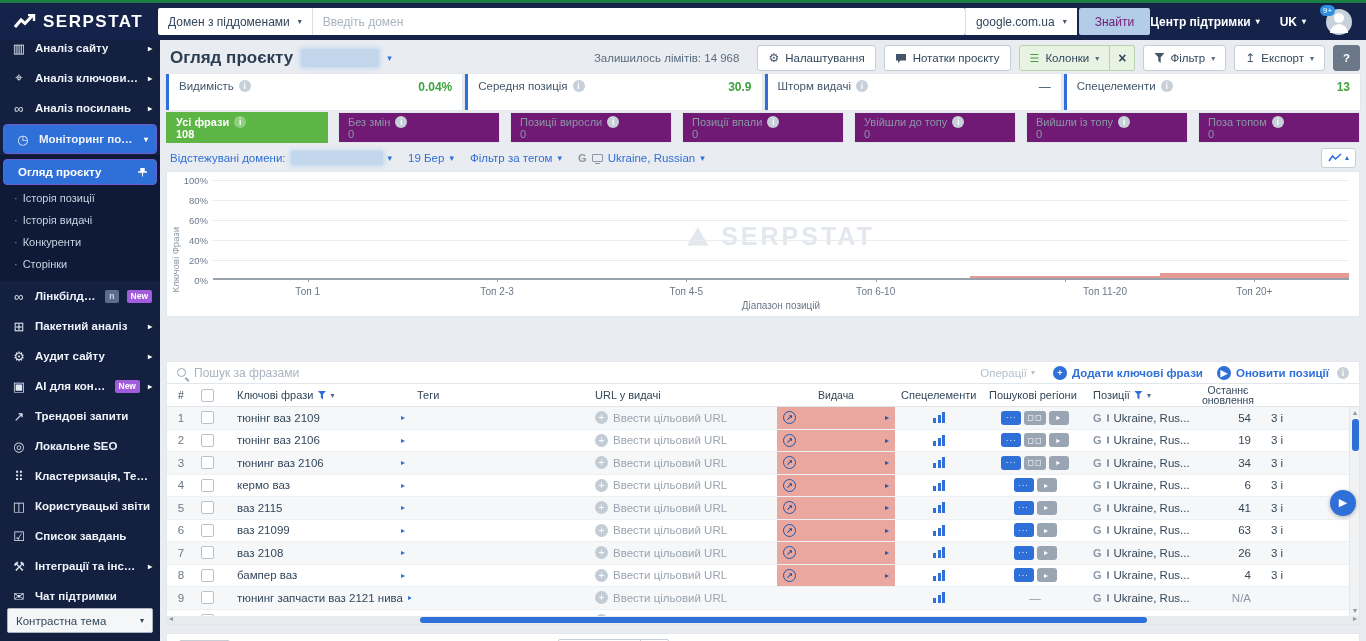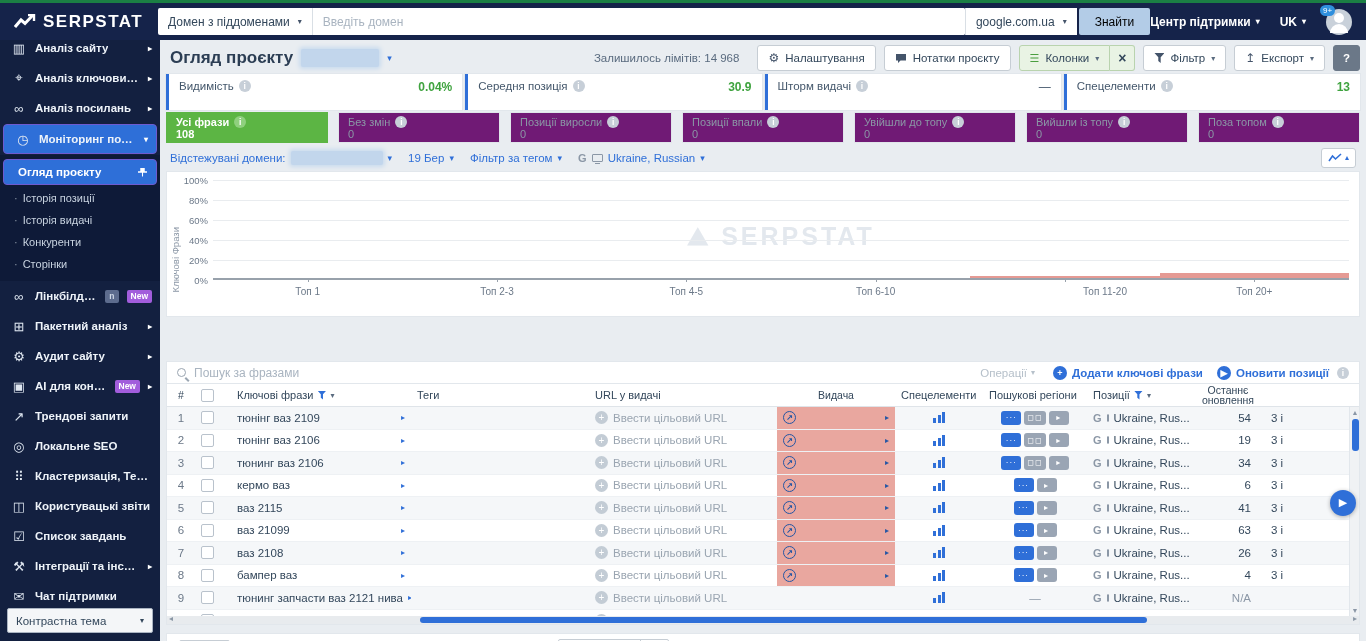--- a/index.html
+++ b/index.html
@@ -8,21 +8,21 @@
 
   
   .green-strip{position:absolute;top:0;left:0;right:0;height:3px;background:#1b7f44;}
   .topbar{position:absolute;top:3px;left:0;right:0;height:37px;background:#15234a;display:flex;align-items:center;}
   .logo{width:160px;display:flex;align-items:center;gap:7px;padding-left:14px;color:#fff;font-weight:bold;font-size:17px;letter-spacing:1.5px;}
   .searchwrap{display:flex;align-items:center;height:27px;margin-left:3px;width:835px;background:#fff;border-radius:2px;overflow:hidden;}
   .scope-select{display:flex;align-items:center;gap:8px;height:100%;padding:0 10px;border-right:1px solid #d9dfe5;font-size:12px;color:#33475b;white-space:nowrap;cursor:pointer;}
   .domain-input{flex:1;height:100%;border:0;outline:none;padding:0 10px;font-size:12px;color:#33475b;font-family:"Liberation Sans",sans-serif;}
   .domain-input::placeholder{color:#a9b4c0;}
   .se-select{display:flex;align-items:center;gap:8px;height:27px;padding:0 10px;background:#fff;border-left:1px solid #d9dfe5;font-size:12px;white-space:nowrap;cursor:pointer;}
-  .find-btn{height:27px;width:74px;background:#b3cce7;color:#000000;border:0;border-radius:2px;margin-left:2px;font-size:12px;font-family:"Liberation Sans",sans-serif;}
+  .find-btn{height:27px;width:74px;background:#b3cce7;color:#701a75;border:0;border-radius:2px;margin-left:2px;font-size:12px;font-family:"Liberation Sans",sans-serif;}
   .top-right{margin-left:auto;display:flex;align-items:center;gap:20px;padding-right:14px;color:#fff;}
   .top-link{display:flex;align-items:center;gap:5px;font-size:12px;font-weight:bold;cursor:pointer;white-space:nowrap;}
   .caret{font-size:8px;line-height:1;}
   .avatar{position:relative;width:26px;height:26px;border-radius:50%;background:#c9d1da;}
   .avatar::before{content:"";position:absolute;top:4px;left:8px;width:10px;height:10px;border-radius:50%;background:#fff;}
   .avatar::after{content:"";position:absolute;bottom:2px;left:4px;width:18px;height:9px;border-radius:9px 9px 0 0;background:#fff;}
   .notif-badge{position:absolute;top:-4px;left:-6px;background:#2f8fdd;color:#fff;font-size:8px;border-radius:7px;padding:1px 3px;z-index:2;}
 
   
   .sidebar{position:absolute;top:40px;left:0;bottom:0;width:160px;background:#132040;overflow:hidden;}
@@ -469,20 +469,21 @@
         <div class="xtickmark" style="left: 91.6667%;"></div>
       </div>
     <div class="xlabels" id="xlabels">
         <span class="xlab" style="left: 8.33333%;">Топ 1</span>
         <span class="xlab" style="left: 25%;">Топ 2-3</span>
         <span class="xlab" style="left: 41.6667%;">Топ 4-5</span>
         <span class="xlab" style="left: 58.3333%;">Топ 6-10</span>
         <span class="xlab" style="left: 75%; margin-left: 40px;">Топ 11-20</span>
         <span class="xlab" style="left: 91.6667%;">Топ 20+</span>
       </div>
+    <div class="xtitle">Діапазон позицій</div>
   </div>
 
   <div class="searchrow">
     <span class="mag"></span>
     <input class="phrase-search" placeholder="Пошук за фразами" style="">
     <div class="ops">
       <span>Операції</span>
       <span class="caret">▾</span>
     </div>
     <div class="blue-act" style="margin-left:10px">

